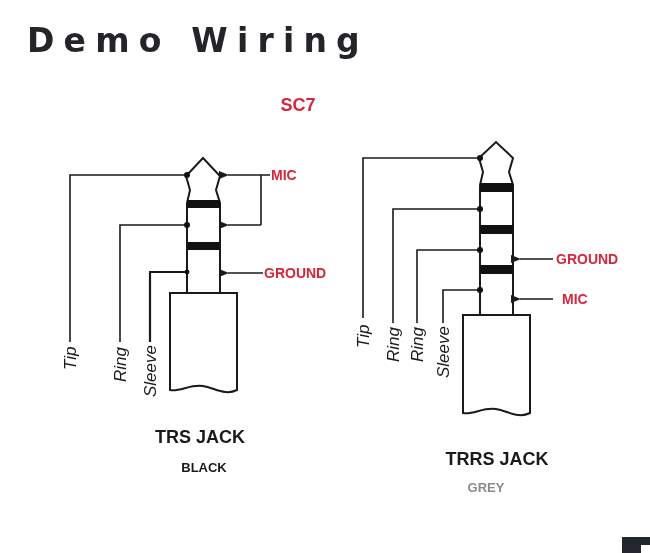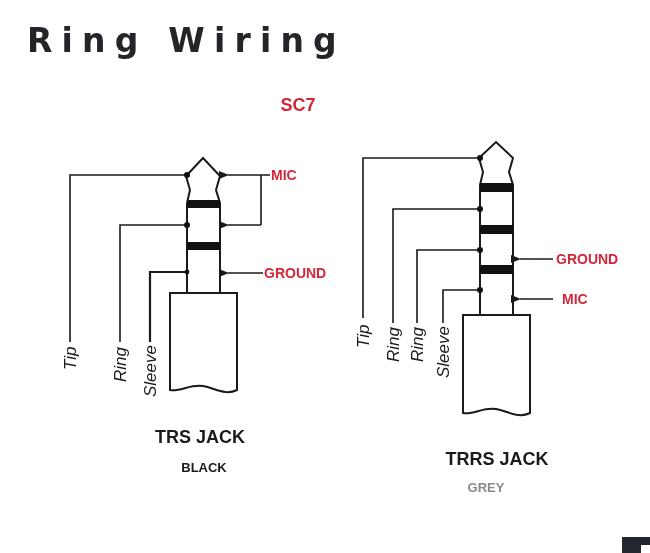--- a/index.html
+++ b/index.html
@@ -14,21 +14,21 @@
   .red-label { fill: #d5263a; font-family: "Liberation Sans", sans-serif; font-weight: bold; }
   .wire-label { fill: #1a1a1a; font-family: "Liberation Sans", sans-serif; font-style: italic; font-size: 17px; }
   .jack-title { fill: #1a1a1a; font-family: "Liberation Sans", sans-serif; font-weight: bold; font-size: 18px; }
   .color-label { font-family: "Liberation Sans", sans-serif; font-weight: bold; font-size: 13px; }
   .corner-block { position: absolute; left: 622px; top: 537px; width: 28px; height: 16px; background: #23262d; }
   .corner-notch { position: absolute; right: 0; bottom: 0; width: 9px; height: 8px; background: #ffffff; }
 </style>
 </head>
 <body>
 
-<div class="title">Ring Wiring</div>
+<div class="title">Demo Wiring</div>
 
 <svg class="diagram" width="650" height="553" viewBox="0 0 650 553">
   <defs>
     <marker id="arrowhead" markerWidth="10" markerHeight="8" refX="1" refY="4" orient="auto" markerUnits="userSpaceOnUse">
       <path d="M10,0 L0,4 L10,8 Z" fill="#1a1a1a"></path>
     </marker>
   </defs>
 
   <text class="red-label" x="298" y="111" font-size="18" text-anchor="middle">SC7</text>
 

